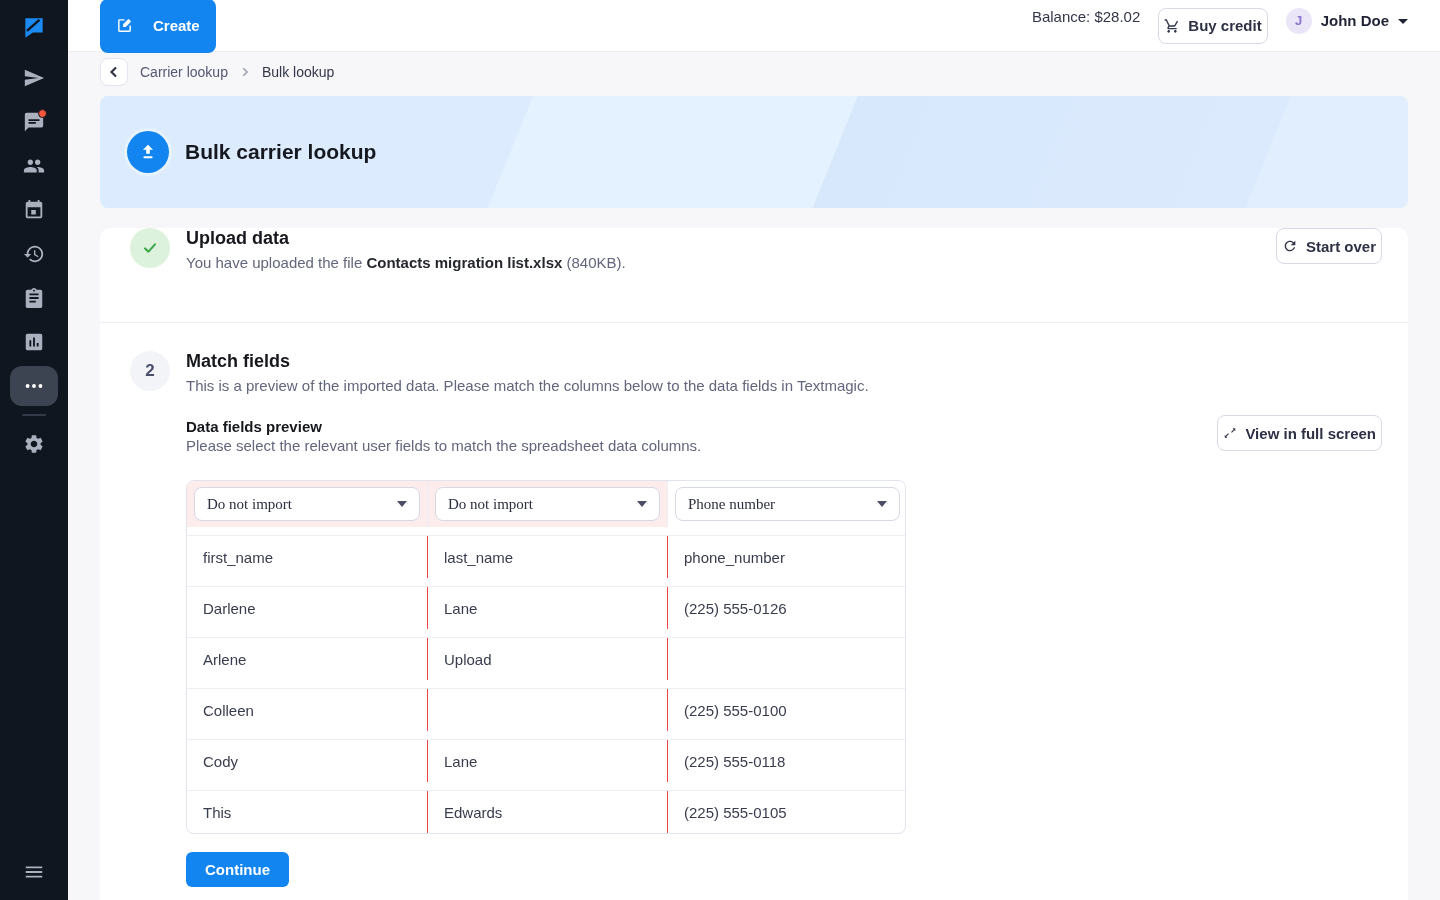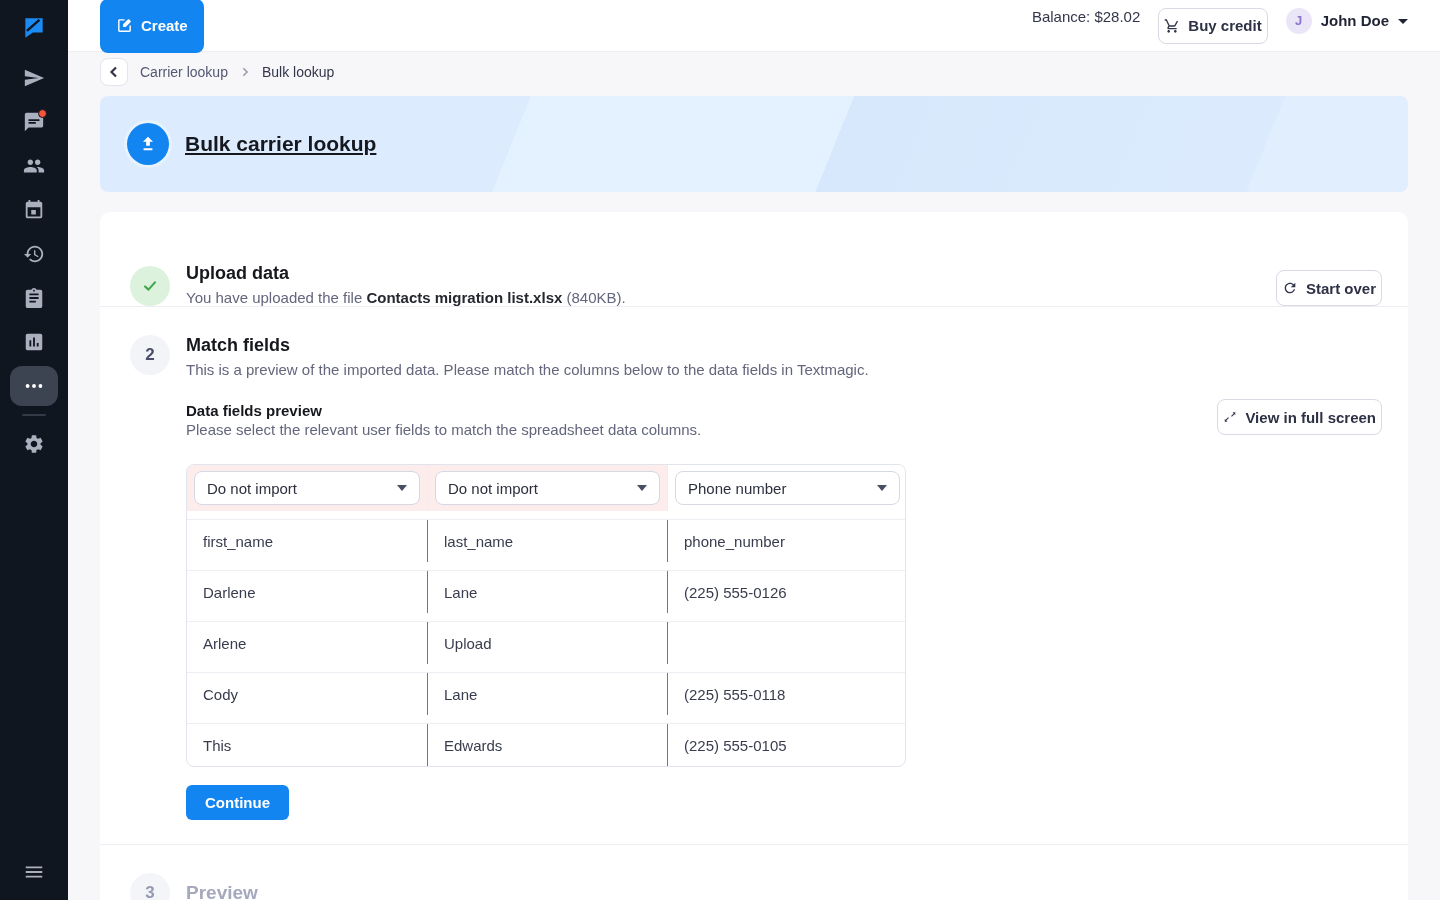--- a/index.html
+++ b/index.html
@@ -19,21 +19,21 @@
   .sb-btn.active svg { fill:#ffffff; }
   .sb-badge { position:absolute; top:7px; right:11px; width:9px; height:9px; border-radius:50%; background:#f4563b; border:1.5px solid #101620; }
   .sb-divider { width:24px; height:2px; background:#333b49; border-radius:1px; margin:8px 0 4px; }
   .sb-bottom { margin-top:auto; margin-bottom:8px; }
 
   
   .main { flex:1; display:flex; flex-direction:column; }
 
   
   .topbar { height:52px; background:#ffffff; border-bottom:1px solid #eceef3; display:flex; align-items:center; padding:0 32px; flex-shrink:0; }
-  .btn-create { height:54px; background:#1385f0; color:#fff; border:none; border-radius:8px; font-family:inherit; font-size:15px; font-weight:700; display:flex; align-items:center; gap:8px; padding:0 16px; cursor:pointer; }
+  .btn-create { height:54px; background:#1385f0; color:#fff; border:none; border-radius:8px; font-family:inherit; font-size:15px; font-weight:700; display:flex; align-items:center; gap:20px; padding:0 16px; cursor:pointer; }
   .btn-create svg { width:17px; height:17px; fill:#ffffff; }
   .topbar-right { margin-left:auto; display:flex; align-items:flex-start; gap:18px; }
   .balance { font-size:15px; color:#33364a; }
   .btn-outline { height:36px; background:#fff; border:1px solid #d8dae5; border-radius:8px; font-family:inherit; font-size:15px; font-weight:700; color:#2e3145; display:flex; align-items:center; gap:8px; padding:0 5px; cursor:pointer; }
   .btn-outline svg { width:16px; height:16px; fill:#33364a; }
   .user { display:flex; align-items:center; gap:9px; cursor:pointer; }
   .avatar { width:26px; height:26px; border-radius:50%; background:#eae6f8; color:#8b76ce; font-size:13px; font-weight:700; display:flex; align-items:center; justify-content:center; }
   .user-name { font-size:15px; font-weight:700; color:#1f2333; }
   .caret-down { width:0; height:0; border-left:5px solid transparent; border-right:5px solid transparent; border-top:5px solid #1f2333; margin-top:1px; }
 
@@ -41,30 +41,30 @@
   .content { flex:1; padding:6px 32px 0; overflow:hidden; }
 
   .breadcrumb { display:flex; align-items:center; height:28px; gap:12px; }
   .bc-back { width:28px; height:28px; background:#fff; border:1px solid #e2e4ee; border-radius:8px; display:flex; align-items:center; justify-content:center; cursor:pointer; }
   .bc-back svg { width:12px; height:12px; stroke:#33364a; stroke-width:2.2; fill:none; }
   .bc-link { font-size:14px; color:#545871; cursor:pointer; }
   .bc-sep svg { width:10px; height:10px; stroke:#9aa0b2; stroke-width:2; fill:none; }
   .bc-current { font-size:14px; color:#33364a; }
 
   
-  .banner { margin-top:10px; height:96px; border-radius:8px; display:flex; align-items:center; padding:0 24px;
-    background:linear-gradient(112deg,#dcebfd 0%,#dcebfd 32%,#e4f1fe 32%,#e4f1fe 56%,#d8e8fc 56%,#dbeafd 88%,#e0eefe 88%);text-decoration:underline; }
+  .banner { margin-top:10px; height:112px; border-radius:8px; display:flex; align-items:center; padding:0 24px;
+    background:linear-gradient(112deg,#dcebfd 0%,#dcebfd 32%,#e4f1fe 32%,#e4f1fe 56%,#d8e8fc 56%,#dbeafd 88%,#e0eefe 88%); }
   .banner-icon { width:48px; height:48px; border-radius:50%; background:#1385f0; border:3px solid rgba(255,255,255,.9); display:flex; align-items:center; justify-content:center; flex-shrink:0; }
   .banner-icon svg { width:22px; height:22px; fill:#ffffff; }
   .banner-title { margin-left:13px; font-size:21px; font-weight:700; color:#16181f; }
 
   
   .card { margin-top:20px; background:#fff; border-radius:10px 10px 0 0; height:760px; }
 
-  .section-upload { height:95px; display:flex; align-items:flex-end; padding:0 26px 0 30px; border-bottom:1px solid #edeef3; }
+  .section-upload { height:95px; display:flex; align-items:flex-start; padding:0 26px 0 30px; border-bottom:1px solid #edeef3; }
   .step-circle { width:40px; height:40px; border-radius:50%; display:flex; align-items:center; justify-content:center; flex-shrink:0; font-size:17px; font-weight:700; }
   .step-circle.green { background:#ddf2dd; }
   .step-circle.green svg { width:18px; height:18px; stroke:#41a74d; stroke-width:2.4; fill:none; stroke-linecap:round; stroke-linejoin:round; }
   .step-circle.num { background:#f3f4f8; color:#4b4e6b; }
   .step-circle.dim { background:#f4f5f9; color:#9699b1; }
   .sec-texts { margin-left:16px; }
   .sec-title { font-size:18px; font-weight:700; color:#17181d; }
   .sec-sub { font-size:15px; color:#63667c; margin-top:5px; }
   .sec-sub b { color:#26282f; }
   .flex-sp { flex:1; }
@@ -77,21 +77,21 @@
   .pv-sub { font-size:15px; color:#63667c; margin-top:2px; }
   .btn-fullscreen { margin-left:auto; margin-top:-3px; }
   .btn-fullscreen svg { width:14px; height:14px; }
 
   
   .ptable { margin-top:26px; width:720px; border:1px solid #e2e4ed; border-radius:8px; overflow:hidden; background:#fff; }
   .thead { display:grid; grid-template-columns:240px 240px 240px; }
   .thcell { height:46px; padding:6px 7px; background:#fff; }
   .thcell.skip { background:#fceceb; }
   .thcell + .thcell { border-left:1px solid #eceef3; }
-  .fselect { height:34px; background:#fff; border:1px solid #d6d8e4; border-radius:8px; display:flex; align-items:center; padding:16px 12px; cursor:pointer; }
+  .fselect { height:34px; background:#fff; border:1px solid #d6d8e4; border-radius:8px; display:flex; align-items:center; padding:16px 12px; cursor:pointer;font-family:Liberation Serif, serif; }
   .fselect span { font-size:15px; color:#2c2f3e; }
   .fselect .sel-caret { margin-left:auto; width:0; height:0; border-left:5px solid transparent; border-right:5px solid transparent; border-top:6px solid #4b4e63; }
   .trow { display:grid; grid-template-columns:240px 240px 240px; border-top:1px solid #eceef3;margin-top:8px; }
   .tcell { height:42px; display:flex; align-items:center; padding:0 16px; font-size:15px; color:#393c4e; }
   .tcell + .tcell { border-left:1px solid #ef4444; }
 
   .btn-continue { margin:18px 0 24px; height:35px; background:#1385f0; color:#fff; border:none; border-radius:6px; font-family:inherit; font-size:15px; font-weight:700; padding:0 19px; cursor:pointer; }
 
   .section-preview { padding:28px 26px 28px 30px; display:flex; align-items:center; }
   .dim-title { margin-left:16px; font-size:19px; font-weight:700; color:#a6a9bd; }
@@ -291,20 +291,25 @@
                     <div class="tcell">Darlene</div>
                     <div class="tcell">Lane</div>
                     <div class="tcell">(225) 555-0126</div>
                   </div>
                   <div class="trow">
                     <div class="tcell">Arlene</div>
                     <div class="tcell">Upload</div>
                     <div class="tcell"></div>
                   </div>
                   <div class="trow">
+                    <div class="tcell">Colleen</div>
+                    <div class="tcell"></div>
+                    <div class="tcell">(225) 555-0100</div>
+                  </div>
+                  <div class="trow">
                     <div class="tcell">Cody</div>
                     <div class="tcell">Lane</div>
                     <div class="tcell">(225) 555-0118</div>
                   </div>
                   <div class="trow">
                     <div class="tcell">This</div>
                     <div class="tcell">Edwards</div>
                     <div class="tcell">(225) 555-0105</div>
                   </div>
                 </div>

